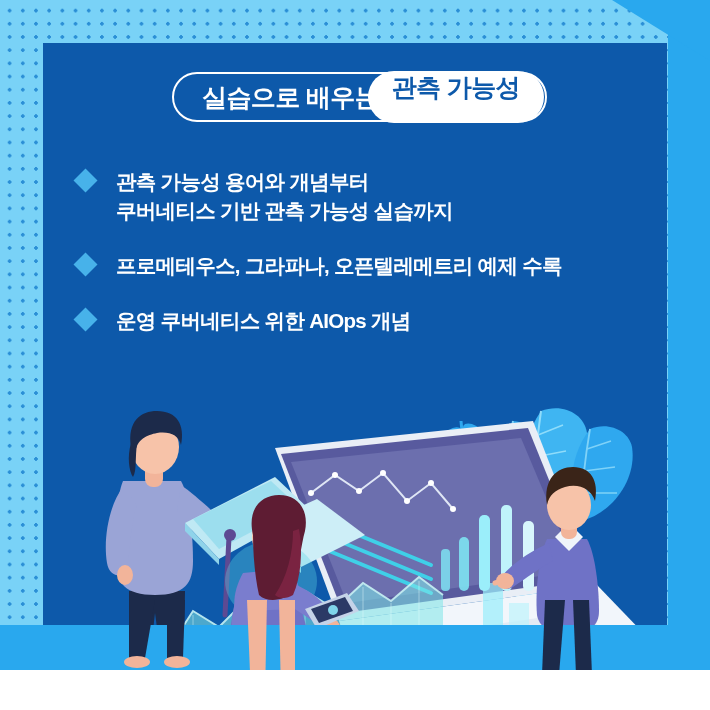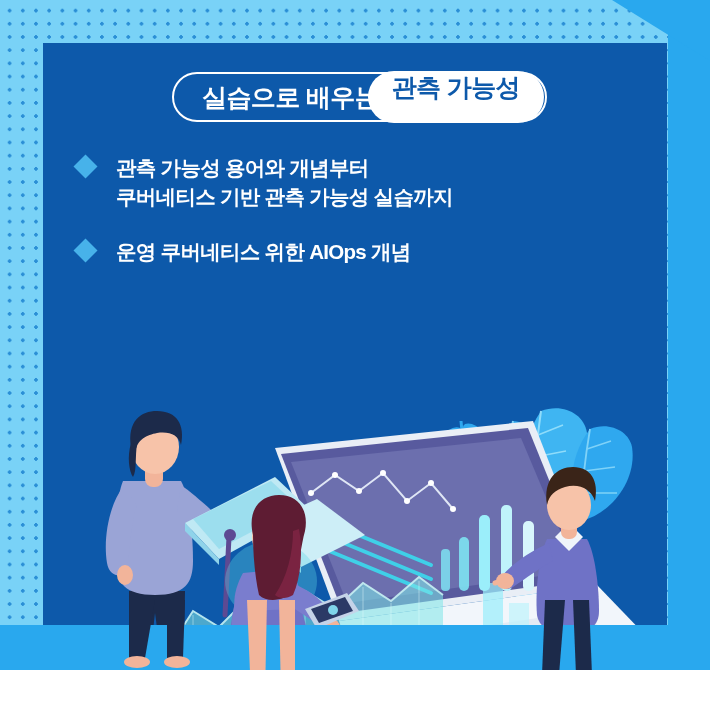--- a/index.html
+++ b/index.html
@@ -102,21 +102,21 @@
     font-size: 25px;
     font-weight: 700;
     letter-spacing: -0.6px;
     white-space: nowrap;
   }
 
   
   .bullets {
     position: absolute;
     left: 34px;
-    top: 110px;
+    top: 124px;
     width: 560px;
   }
   .bullet-row {
     display: flex;
     align-items: flex-start;
     margin-bottom: 26px;
   }
   .diamond {
     width: 17px;
     height: 17px;
@@ -176,20 +176,24 @@
     </div>
 
     <div class="bullets">
 
       <div class="bullet-row">
         <div class="diamond"></div>
         <div class="bullet-text">관측 가능성 용어와 개념부터
 쿠버네티스 기반 관측 가능성 실습까지</div>
       </div>
 
+      <div class="bullet-row">
+        <div class="diamond"></div>
+        <div class="bullet-text">프로메테우스, 그라파나, 오픈텔레메트리 예제 수록</div>
+      </div>
 
 
       <div class="bullet-row">
         <div class="diamond"></div>
         <div class="bullet-text">운영 쿠버네티스 위한 AIOps 개념</div>
       </div>
 
     </div>
 
     <svg class="illo" viewBox="0 0 624 624">

